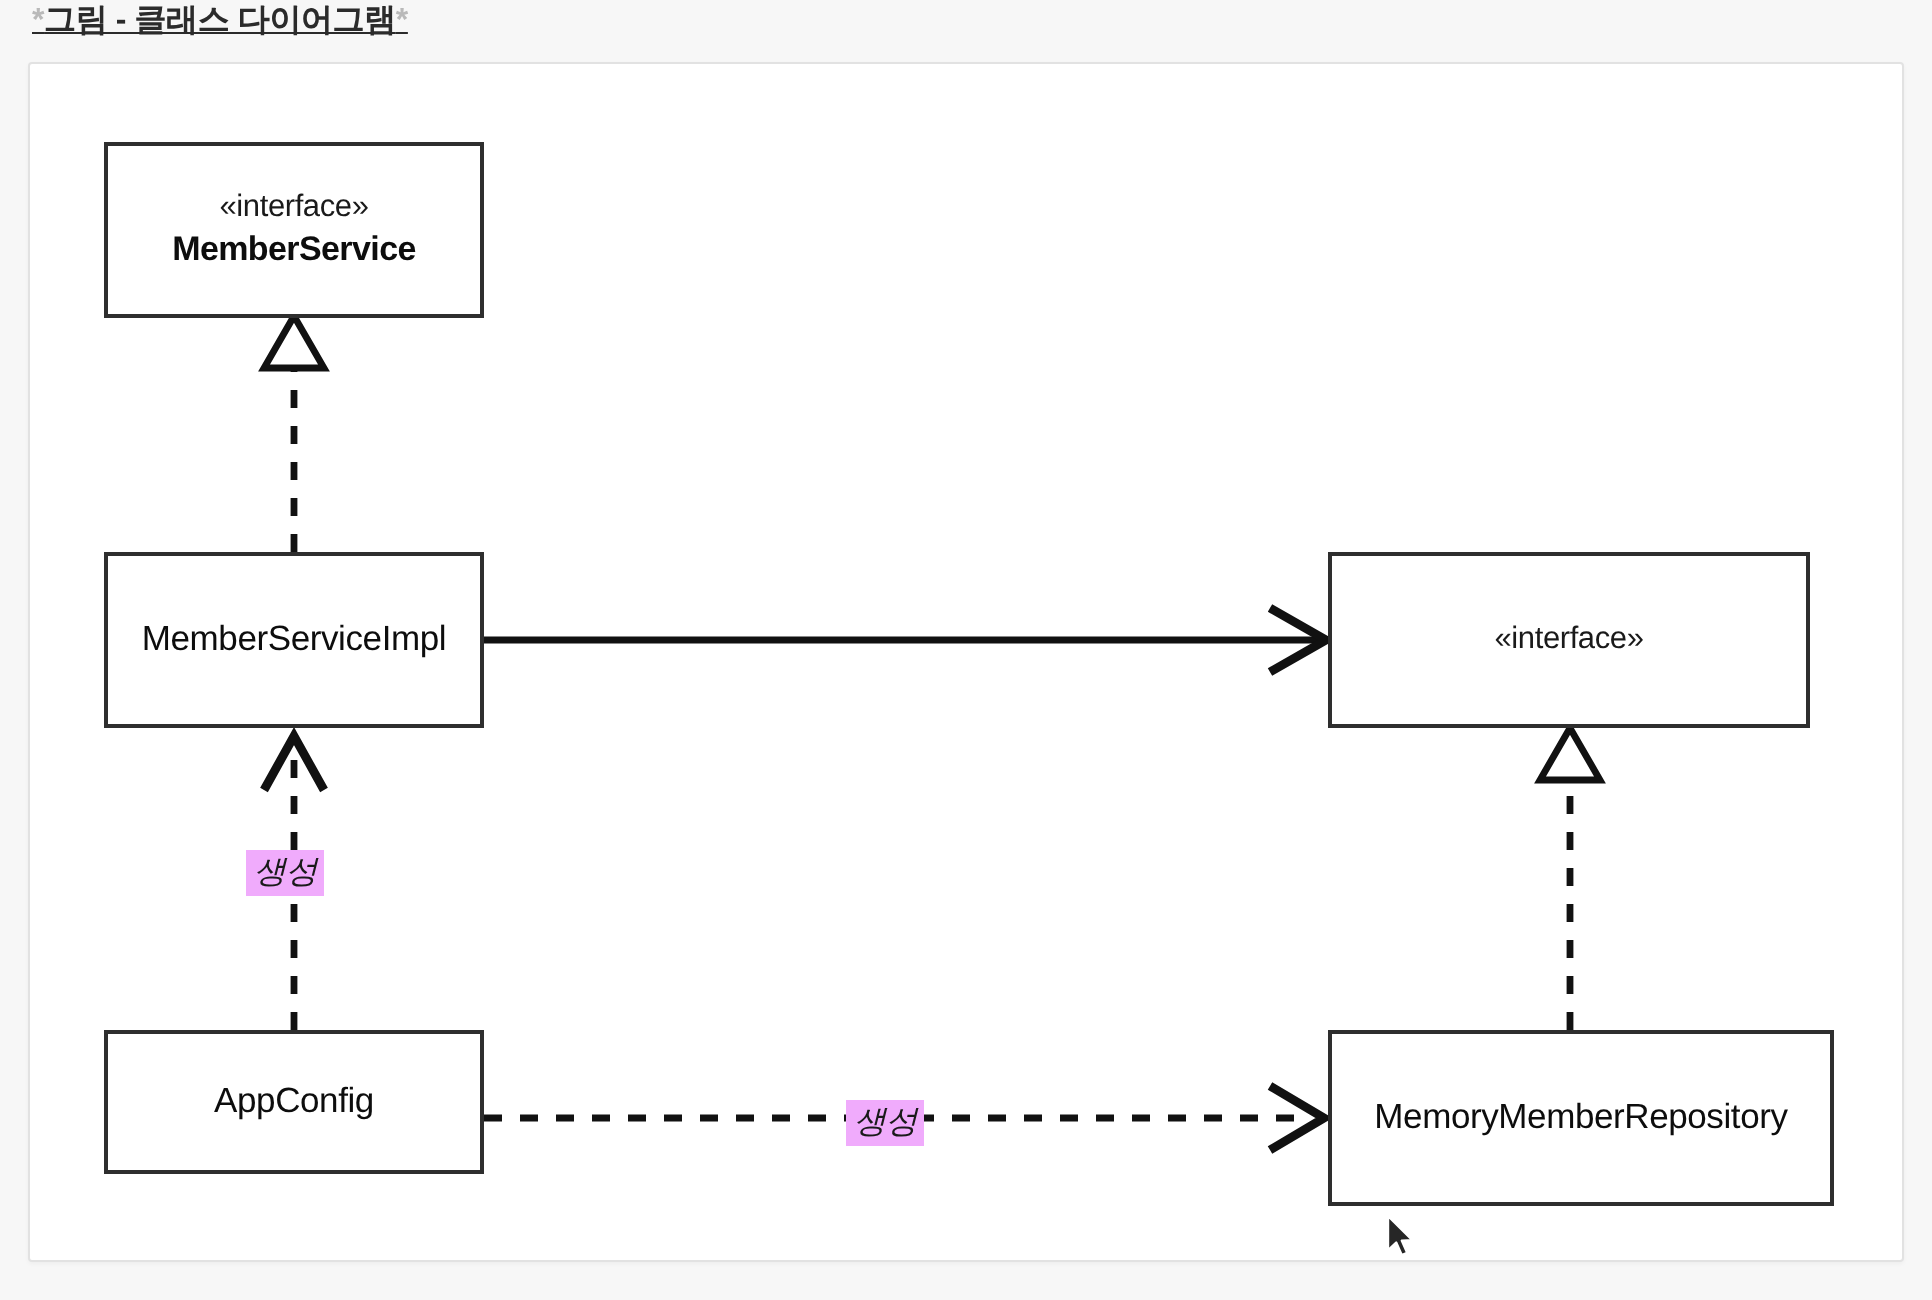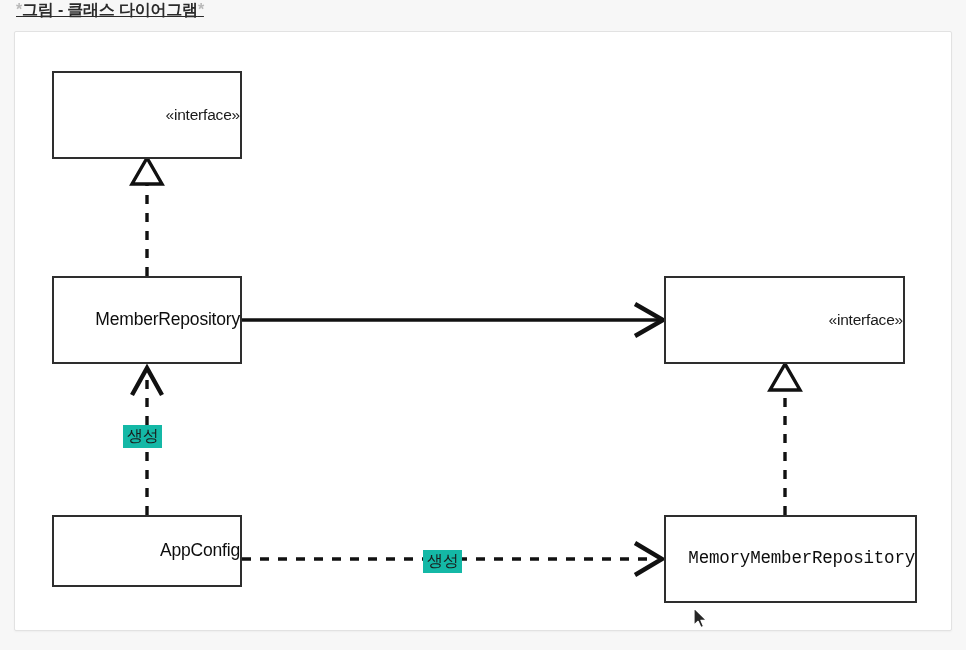--- a/index.html
+++ b/index.html
@@ -56,21 +56,21 @@
     height: 600px;
   }
 
   
   .uml-box {
     position: absolute;
     background: #ffffff;
     border: 2.4px solid #2e2e2e;
     display: flex;
     flex-direction: column;
-    align-items: flex-end;
+    align-items: center;
     justify-content: center;
     text-align: center;
     color: #111111;
     z-index: 3;
     line-height: 1.22;
   }
   .stereotype {
     font-size: 15.5px;
     font-weight: normal;
     color: #1a1a1a;
@@ -88,32 +88,33 @@
     font-size: 17.5px;
     margin-top: 0;
     letter-spacing: -0.2px;
   }
 
   
   #box-member-service      { left: 37px;  top: 39px;  width: 190px; height: 88px; }
   #box-member-service-impl { left: 37px;  top: 244px; width: 190px; height: 88px; }
   #box-app-config          { left: 37px;  top: 483px; width: 190px; height: 72px; }
   #box-member-repository   { left: 649px; top: 244px; width: 241px; height: 88px; }
-  #box-memory-member-repo  { left: 649px; top: 483px; width: 253px; height: 88px; font-family: Liberation Mono, monospace; }
+  #box-memory-member-repo  { left: 649px; top: 483px; width: 253px; height: 88px; }
 
   
   .edge-label {
     position: absolute;
     font-size: 16px;
     color: #1a1a1a;
-    background: #14b8a6;
+    background: #f0abfc;
     padding: 1px 4px;
     z-index: 5;
     white-space: nowrap;
     letter-spacing: -0.3px;
+    font-style: italic;
   }
   #label-create-vertical   { left: 108px; top: 393px; }
   #label-create-horizontal { left: 408px; top: 518px; }
 
   
   #mouse-cursor {
     position: absolute;
     left: 677px;
     top: 575px;
     z-index: 40;
@@ -157,24 +158,25 @@
 
      MemoryMemberRepository (dashed + open V, label 생성) --&gt;
     <g>
       <line x1="227" y1="527" x2="641" y2="527" stroke="#111111" stroke-width="3.4" stroke-dasharray="9,9" stroke-linecap="butt"></line>
       <polyline points="620,511 647,527 620,543" fill="none" stroke="#111111" stroke-width="4.4" stroke-linejoin="miter" stroke-linecap="butt"></polyline>
     </g>
   </svg>
 
   <div class="uml-box" id="box-member-service">
     <div class="stereotype">«interface»</div>
+    <div class="cls-name">MemberService</div>
   </div>
 
   <div class="uml-box" id="box-member-service-impl">
-    <div class="cls-name plain">MemberRepository</div>
+    <div class="cls-name plain">MemberServiceImpl</div>
   </div>
 
   <div class="uml-box" id="box-app-config">
     <div class="cls-name plain">AppConfig</div>
   </div>
 
   <div class="uml-box" id="box-member-repository">
     <div class="stereotype">«interface»</div>
   </div>
 

